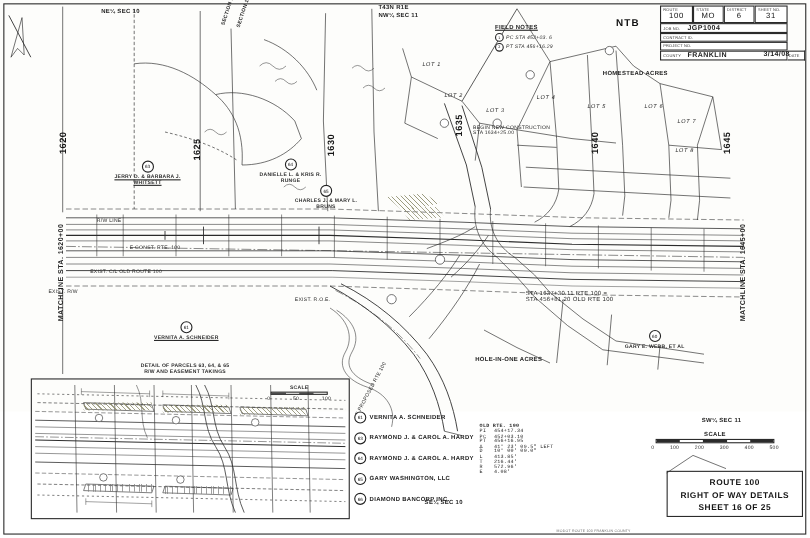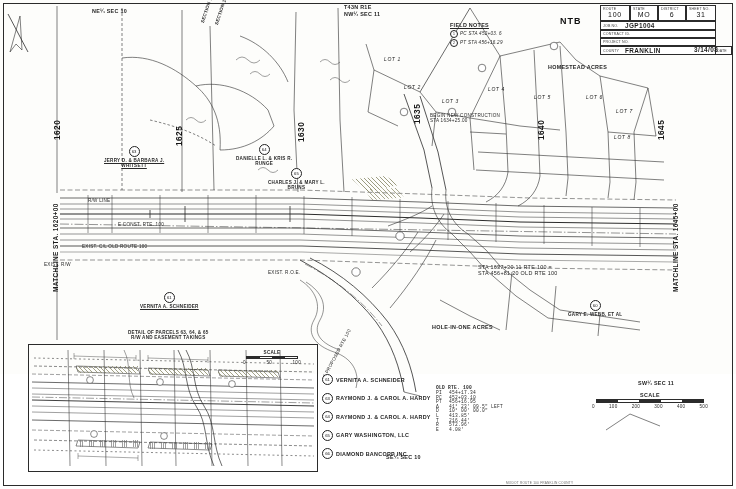--- a/index.html
+++ b/index.html
@@ -476,20 +476,25 @@
       <span class="tbl" style="padding-left:2px;width:22px;">COUNTY</span>
       <span class="t6 b">FRANKLIN</span>
     </div>
 
     <div class="tb" style="left:160px;top:41px;width:16px;height:9px;display:flex;align-items:center;border-left:none;">
       <span class="tbl" style="padding-left:1px;">DATE</span>
     </div>
   </div>
   <div class="abs t6 b" style="left:694px;top:46px;">3/14/08</div>
 
+  <div class="box" style="left:606px;top:428px;width:124px;height:42px;text-align:center;padding-top:5px;">
+    <div class="t7 b" style="margin-bottom:2.5px;">ROUTE 100</div>
+    <div class="t7 b" style="margin-bottom:2.5px;">RIGHT OF WAY DETAILS</div>
+    <div class="t7 b">SHEET 16 OF 25</div>
+  </div>
 
   <svg class="abs" style="left:600px;top:412px;width:136px;height:22px;">
     <path d="M6 18 L30 2 L60 14" stroke="#2b2b2b" fill="none" stroke-width="0.6"></path>
   </svg>
 
   <div class="abs t fade" style="left:506px;top:481px;font-size:3.2px;letter-spacing:.2px;">MODOT  ROUTE 100  FRANKLIN COUNTY</div>
 
   <svg class="abs" style="left:6px;top:12px;width:26px;height:44px;">
     <path d="M4 40 L14 4 L16 38 L10 32 Z" stroke="#2b2b2b" fill="none" stroke-width="0.6"></path>
   </svg>

